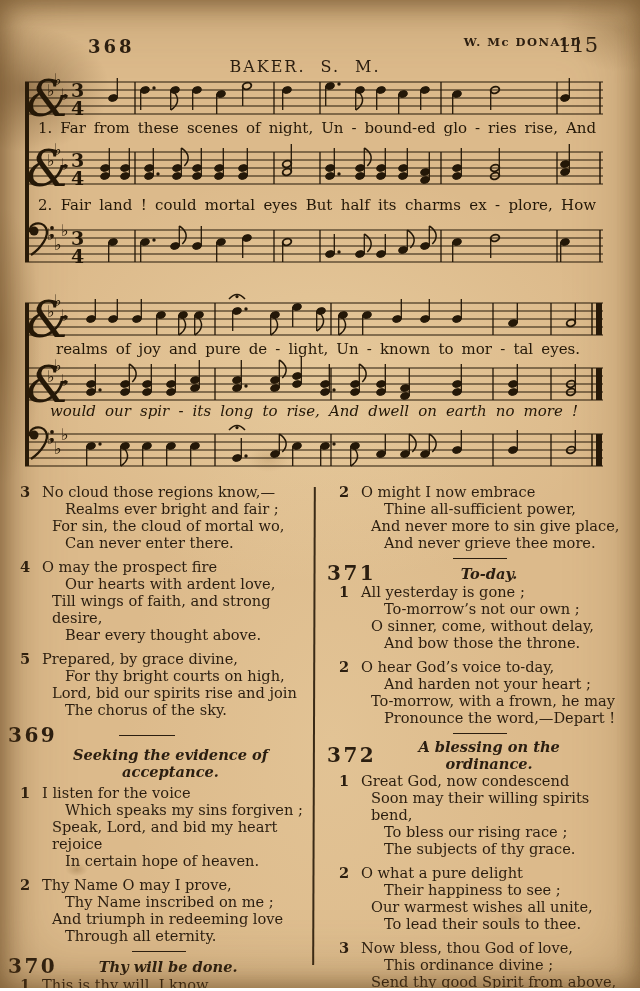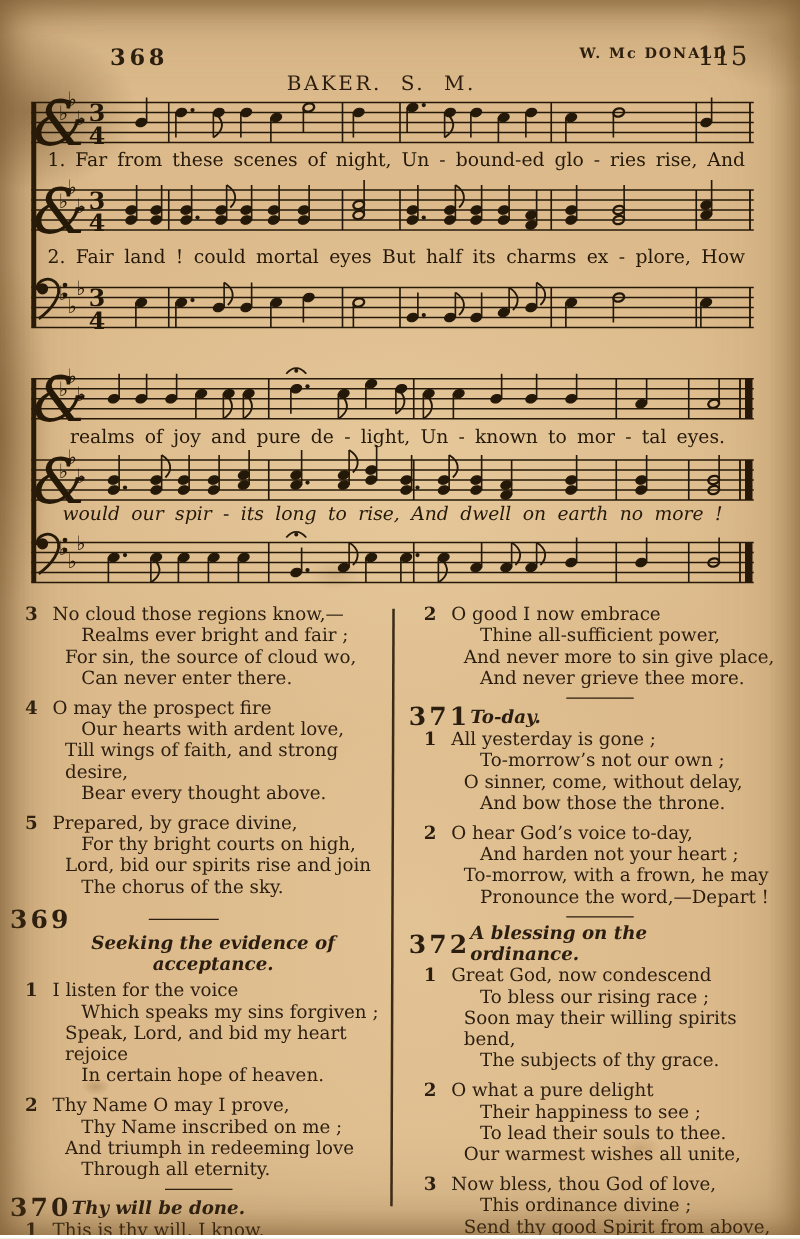--- a/index.html
+++ b/index.html
@@ -70,21 +70,21 @@
   .vline{min-height:17px;}
   .ind0{padding-left:34px;}
   .ind1{padding-left:44px;}
   .ind2{padding-left:57px;}
   .vnum{position:absolute;left:12px;top:0;font-weight:bold;}
   .hd-row{display:flex;align-items:center;margin:1px 0 0 0;}
   .hymn-no{font-weight:bold;font-size:20px;letter-spacing:2.5px;line-height:20px;}
   .side-rule{width:56px;border-top:1.7px solid #2b1e10;margin-left:62px;}
   .hd-caption{font-style:italic;font-weight:600;text-align:center;font-size:14.6px;margin:1px 0 4px 24px;}
   .hrule-center{width:54px;border-top:1.7px solid #2b1e10;margin:4px auto 4px auto;}
-  .hd-caption-inline{font-style:italic;font-weight:600;flex:1;text-align:left;font-size:14.6px;padding-right:30px;}
+  .hd-caption-inline{font-style:italic;font-weight:600;flex:1;text-align:center;font-size:14.6px;padding-right:30px;}
 </style>
 </head>
 <body>
 
 <div class="page">
 
   <div class="hymn-number-main">368</div>
   <div class="page-title">BAKER.  S. M.</div>
   <div class="composer">W. Mc DONALD</div>
   <div class="page-number">115</div>
@@ -473,21 +473,21 @@
       </svg>
     </div>
 
   <div class="col-divider"></div>
 
   <div class="text-cols">
     <div class="col col-left" id="col-left">
         <div class="verse">
           <div class="vline ind0"><span class="vnum">3</span><span>No cloud those regions know,—</span></div>
           <div class="vline ind2"><span>Realms ever bright and fair ;</span></div>
-          <div class="vline ind1"><span>For sin, the source of cloud wo,</span></div>
+          <div class="vline ind1"><span>For sin, the cloud of mortal wo,</span></div>
           <div class="vline ind2"><span>Can never enter there.</span></div>
         </div>
         <div class="verse">
           <div class="vline ind0"><span class="vnum">4</span><span>O may the prospect fire</span></div>
           <div class="vline ind2"><span>Our hearts with ardent love,</span></div>
           <div class="vline ind1"><span>Till wings of faith, and strong desire,</span></div>
           <div class="vline ind2"><span>Bear every thought above.</span></div>
         </div>
         <div class="verse">
           <div class="vline ind0"><span class="vnum">5</span><span>Prepared, by grace divine,</span></div>
@@ -516,21 +516,21 @@
         <div class="hd-row">
           <span class="hymn-no">370</span>
           <span class="hd-caption-inline">Thy will be done.</span>
         </div>
         <div class="verse">
           <div class="vline ind0"><span class="vnum">1</span><span>This is thy will, I know,</span></div>
         </div>
       </div>
     <div class="col col-right" id="col-right">
         <div class="verse">
-          <div class="vline ind0"><span class="vnum">2</span><span>O good I now embrace</span></div>
+          <div class="vline ind0"><span class="vnum">2</span><span>O might I now embrace</span></div>
           <div class="vline ind2"><span>Thine all-sufficient power,</span></div>
           <div class="vline ind1"><span>And never more to sin give place,</span></div>
           <div class="vline ind2"><span>And never grieve thee more.</span></div>
         </div>
         <div class="hrule-center"></div>
         <div class="hd-row">
           <span class="hymn-no">371</span>
           <span class="hd-caption-inline">To-day.</span>
         </div>
         <div class="verse">
@@ -545,29 +545,29 @@
           <div class="vline ind1"><span>To-morrow, with a frown, he may</span></div>
           <div class="vline ind2"><span>Pronounce the word,—Depart !</span></div>
         </div>
         <div class="hrule-center"></div>
         <div class="hd-row">
           <span class="hymn-no">372</span>
           <span class="hd-caption-inline">A blessing on the ordinance.</span>
         </div>
         <div class="verse">
           <div class="vline ind0"><span class="vnum">1</span><span>Great God, now condescend</span></div>
+          <div class="vline ind1"><span>Soon may their willing spirits bend,</span></div>
           <div class="vline ind2"><span>To bless our rising race ;</span></div>
-          <div class="vline ind1"><span>Soon may their willing spirits bend,</span></div>
           <div class="vline ind2"><span>The subjects of thy grace.</span></div>
         </div>
         <div class="verse">
           <div class="vline ind0"><span class="vnum">2</span><span>O what a pure delight</span></div>
           <div class="vline ind2"><span>Their happiness to see ;</span></div>
+          <div class="vline ind1"><span>Our warmest wishes all unite,</span></div>
           <div class="vline ind2"><span>To lead their souls to thee.</span></div>
-          <div class="vline ind1"><span>Our warmest wishes all unite,</span></div>
         </div>
         <div class="verse">
           <div class="vline ind0"><span class="vnum">3</span><span>Now bless, thou God of love,</span></div>
           <div class="vline ind2"><span>This ordinance divine ;</span></div>
           <div class="vline ind1"><span>Send thy good Spirit from above,</span></div>
           <div class="vline ind2"><span>And make these children thine.</span></div>
         </div>
       </div>
   </div>
 

